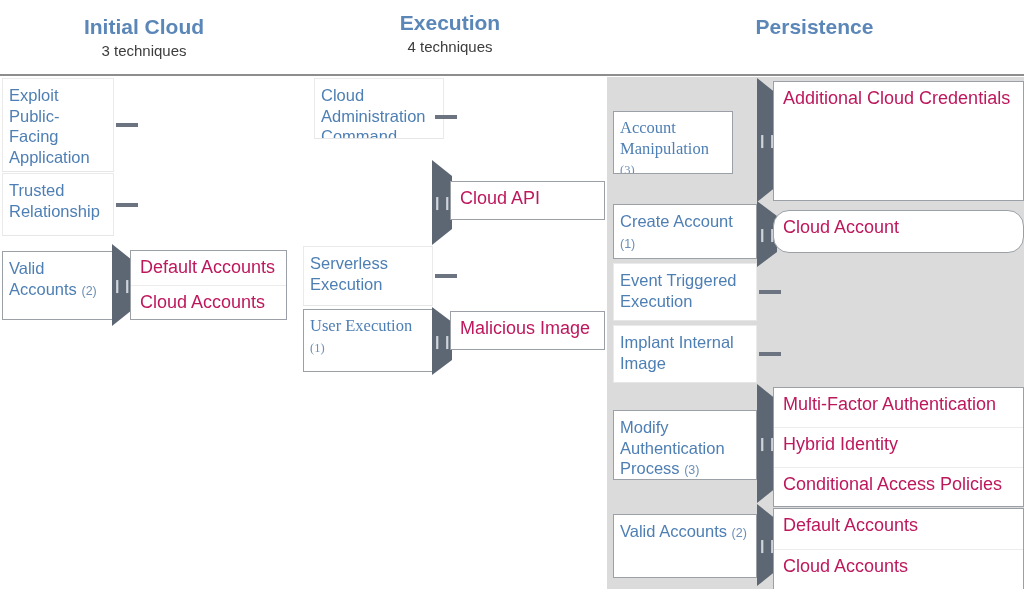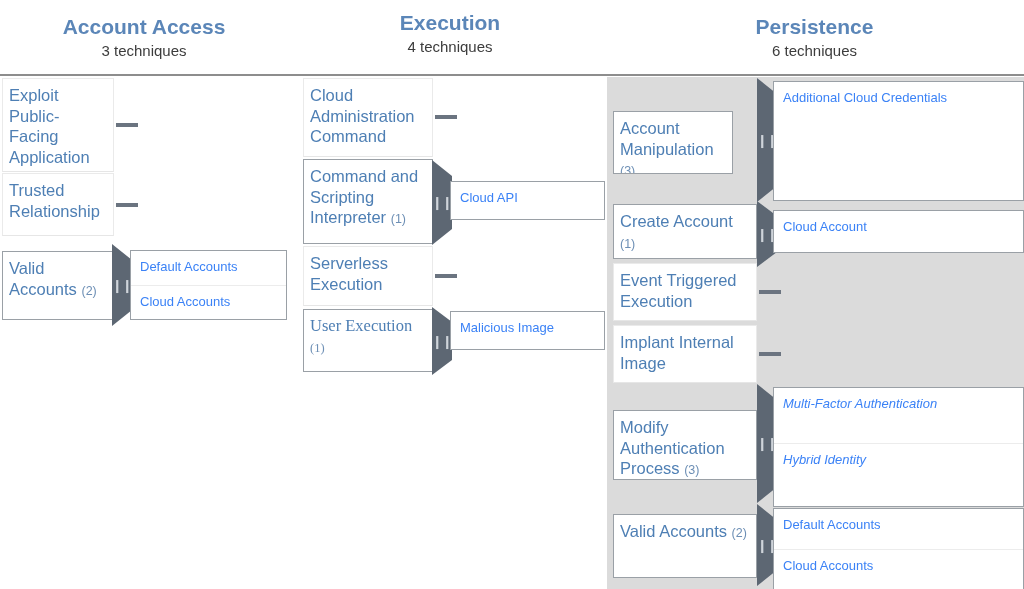--- a/index.html
+++ b/index.html
@@ -50,21 +50,21 @@
   .stub{
     position:absolute;height:4px;width:22px;background:#6b7480;
   }
 
   
   .subgroup{
     position:absolute;background:#ffffff;
     border:1px solid #9aa0a6;box-sizing:border-box;
   }
   .subitem{
-    color:#3b82f6;font-size:13px;line-height:20px;
+    color:#be185d;font-size:18px;line-height:20px;
     padding:6px 6px 5px 9px;
     border-bottom:1px solid #ececec;
     box-sizing:border-box;
     white-space:nowrap;overflow:hidden;
   }
   .subitem:last-child{border-bottom:none;}
 
   
   .conn{position:absolute;}
   .conn svg{display:block;}
@@ -74,21 +74,21 @@
     color:#cfd4da;font-size:13px;font-weight:bold;letter-spacing:-1px;
     line-height:1;
   }
 </style>
 </head>
 <body>
 
 <div id="matrix">
   <div class="head-rule"></div>
 <div class="col-head" style="left: 0px; width: 288px; top: 14px;">
-      <div class="col-title">Account Access</div>
+      <div class="col-title">Initial Cloud</div>
       <div class="col-sub">3 techniques</div>
     </div>
     <div class="col-body" style="left: 0px; width: 288px; height: 512px;"></div>
     <div class="tech plain" style="left: 2px; width: 112px; top: 78px; height: 94px;"><span>Exploit Public-Facing Application</span></div>
     <div class="stub" style="left: 116px; top: 123px;"></div>
     <div class="tech plain" style="left: 2px; width: 112px; top: 173px; height: 63px;"><span>Trusted Relationship</span></div>
     <div class="stub" style="left: 116px; top: 203px;"></div>
     <div class="tech hassub" style="left: 2px; width: 112px; top: 251px; height: 69px;"><span>Valid Accounts</span> <span class="cnt">(2)</span></div>
     <div class="conn" style="left: 112px; top: 244px; width: 20px; height: 82px;">
       <svg width="20" height="82" viewBox="0 0 20 82">
@@ -99,23 +99,22 @@
     </div>
     <div class="subgroup" style="left: 130px; width: 157px; top: 250px; height: 70px;">
       <div class="subitem" style="height: 35px;">Default Accounts</div>
       <div class="subitem" style="height: 35px;">Cloud Accounts</div>
     </div>
     <div class="col-head" style="left: 300px; width: 300px; top: 10px;">
       <div class="col-title">Execution</div>
       <div class="col-sub">4 techniques</div>
     </div>
     <div class="col-body" style="left: 300px; width: 300px; height: 512px;"></div>
-    <div class="tech plain" style="left: 303px; width: 130px; top: 78px; height: 79px;"><span>Cloud Administration Command</span></div>
+    <div class="tech plain" style="left: 314px; width: 130px; top: 78px; height: 61px;"><span>Cloud Administration Command</span></div>
     <div class="stub" style="left: 435px; top: 115px;"></div>
-    <div class="tech hassub" style="left: 303px; width: 130px; top: 159px; height: 85px;"><span>Command and Scripting Interpreter</span> <span class="cnt">(1)</span></div>
     <div class="conn" style="left: 432px; top: 160px; width: 20px; height: 85px;">
       <svg width="20" height="85" viewBox="0 0 20 85">
         <polygon points="0,0 20,16 20,69 0,85 0,69 8.4,69 8.4,16 0,16" fill="#5d6773"></polygon>
         <rect x="0" y="16" width="20" height="53" fill="#5d6773"></rect>
       </svg>
       <span class="bars">❙❙</span>
     </div>
     <div class="subgroup" style="left: 450px; width: 155px; top: 181px; height: 39px;">
       <div class="subitem" style="height: 39px;">Cloud API</div>
     </div>
@@ -127,60 +126,60 @@
         <polygon points="0,0 20,15 20,53 0,68 0,53 8.4,53 8.4,15 0,15" fill="#5d6773"></polygon>
         <rect x="0" y="15" width="20" height="38" fill="#5d6773"></rect>
       </svg>
       <span class="bars">❙❙</span>
     </div>
     <div class="subgroup" style="left: 450px; width: 155px; top: 311px; height: 39px;">
       <div class="subitem" style="height: 39px;">Malicious Image</div>
     </div>
     <div class="col-head" style="left: 605px; width: 419px; top: 14px;">
       <div class="col-title">Persistence</div>
-      <div class="col-sub">6 techniques</div>
     </div>
     <div class="col-body shaded" style="left: 607px; width: 417px; height: 512px;"></div>
-    <div class="tech hassub" style="left: 613px; width: 120px; top: 111px; height: 63px;"><span>Account Manipulation</span> <span class="cnt">(3)</span></div>
+    <div class="tech hassub" style="left: 613px; width: 120px; top: 111px; height: 63px; font-family: Liberation Serif, serif;"><span>Account Manipulation</span> <span class="cnt">(3)</span></div>
     <div class="conn" style="left: 757px; top: 78px; width: 20px; height: 124px;">
       <svg width="20" height="124" viewBox="0 0 20 124">
         <polygon points="0,0 20,16 20,108 0,124 0,108 8.4,108 8.4,16 0,16" fill="#5d6773"></polygon>
         <rect x="0" y="16" width="20" height="92" fill="#5d6773"></rect>
       </svg>
       <span class="bars">❙❙</span>
     </div>
     <div class="subgroup" style="left: 773px; width: 251px; top: 81px; height: 120px;">
       <div class="subitem" style="height: 40px;">Additional Cloud Credentials</div>
     </div>
     <div class="tech hassub" style="left: 613px; width: 144px; top: 204px; height: 55px;"><span>Create Account</span> <span class="cnt">(1)</span></div>
     <div class="conn" style="left: 757px; top: 201px; width: 20px; height: 66px;">
       <svg width="20" height="66" viewBox="0 0 20 66">
         <polygon points="0,0 20,15 20,51 0,66 0,51 8.4,51 8.4,15 0,15" fill="#5d6773"></polygon>
         <rect x="0" y="15" width="20" height="36" fill="#5d6773"></rect>
       </svg>
       <span class="bars">❙❙</span>
     </div>
-    <div class="subgroup" style="left: 773px; width: 251px; top: 210px; height: 43px;">
+    <div class="subgroup" style="left: 773px; width: 251px; top: 210px; height: 43px; border-radius: 16px;">
       <div class="subitem" style="height: 43px;">Cloud Account</div>
     </div>
     <div class="tech plain" style="left: 613px; width: 144px; top: 263px; height: 58px;"><span>Event Triggered Execution</span></div>
     <div class="stub" style="left: 759px; top: 290px;"></div>
     <div class="tech plain" style="left: 613px; width: 144px; top: 325px; height: 58px;"><span>Implant Internal Image</span></div>
     <div class="stub" style="left: 759px; top: 352px;"></div>
     <div class="tech hassub" style="left: 613px; width: 144px; top: 410px; height: 70px;"><span>Modify Authentication Process</span> <span class="cnt">(3)</span></div>
     <div class="conn" style="left: 757px; top: 384px; width: 20px; height: 119px;">
       <svg width="20" height="119" viewBox="0 0 20 119">
         <polygon points="0,0 20,16 20,103 0,119 0,103 8.4,103 8.4,16 0,16" fill="#5d6773"></polygon>
         <rect x="0" y="16" width="20" height="87" fill="#5d6773"></rect>
       </svg>
       <span class="bars">❙❙</span>
     </div>
     <div class="subgroup" style="left: 773px; width: 251px; top: 387px; height: 120px;">
-      <div class="subitem" style="height: 56px; font-style: italic;">Multi-Factor Authentication</div>
-      <div class="subitem" style="height: 40px; font-style: italic;">Hybrid Identity</div>
+      <div class="subitem" style="height: 40px;">Multi-Factor Authentication</div>
+      <div class="subitem" style="height: 40px;">Hybrid Identity</div>
+      <div class="subitem" style="height: 40px;">Conditional Access Policies</div>
     </div>
     <div class="tech hassub" style="left: 613px; width: 144px; top: 514px; height: 64px;"><span>Valid Accounts</span> <span class="cnt">(2)</span></div>
     <div class="conn" style="left: 757px; top: 504px; width: 20px; height: 82px;">
       <svg width="20" height="82" viewBox="0 0 20 82">
         <polygon points="0,0 20,16 20,66 0,82 0,66 8.4,66 8.4,16 0,16" fill="#5d6773"></polygon>
         <rect x="0" y="16" width="20" height="50" fill="#5d6773"></rect>
       </svg>
       <span class="bars">❙❙</span>
     </div>
     <div class="subgroup" style="left: 773px; width: 251px; top: 508px; height: 82px;">

